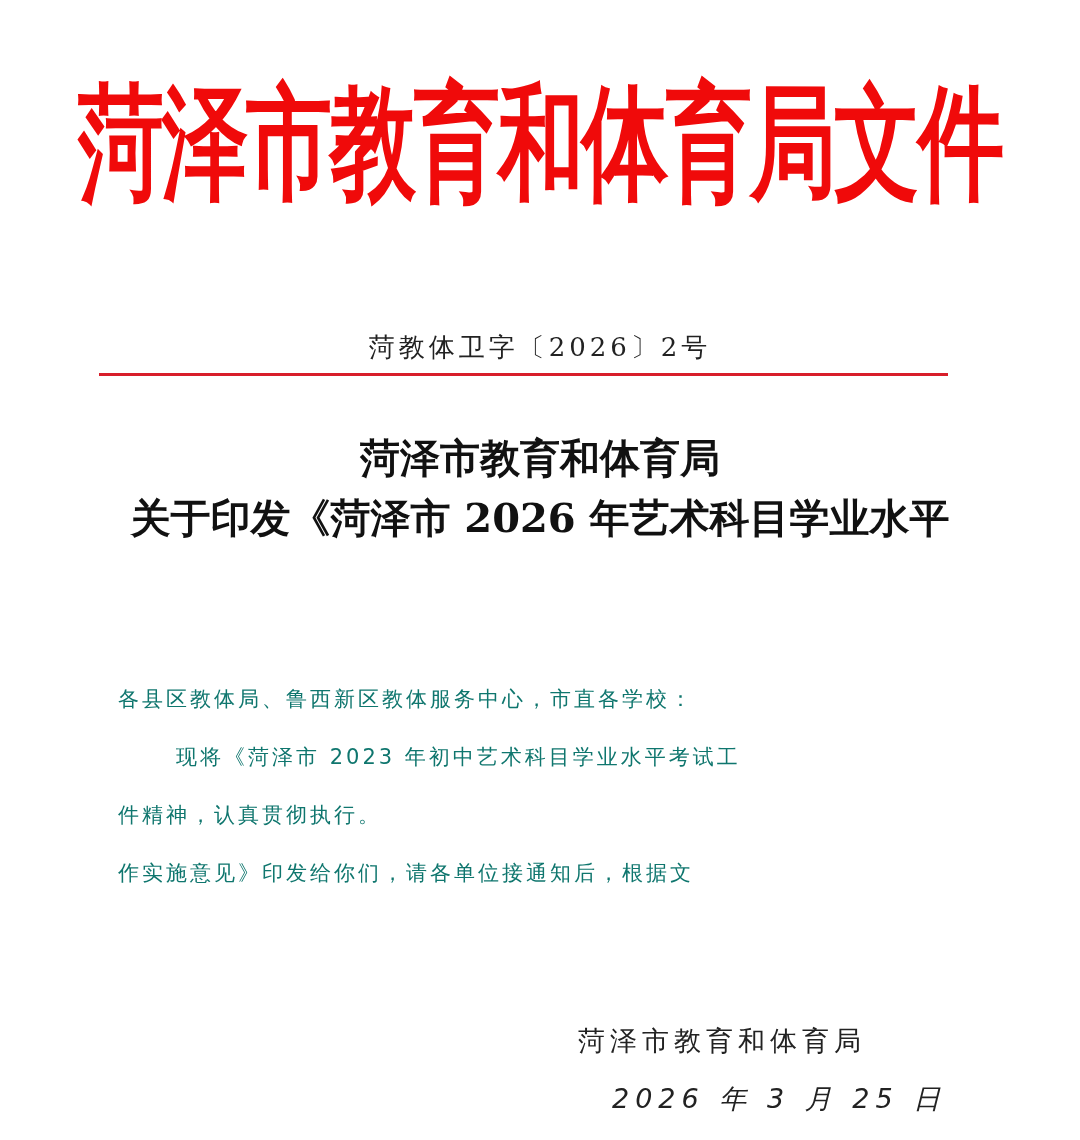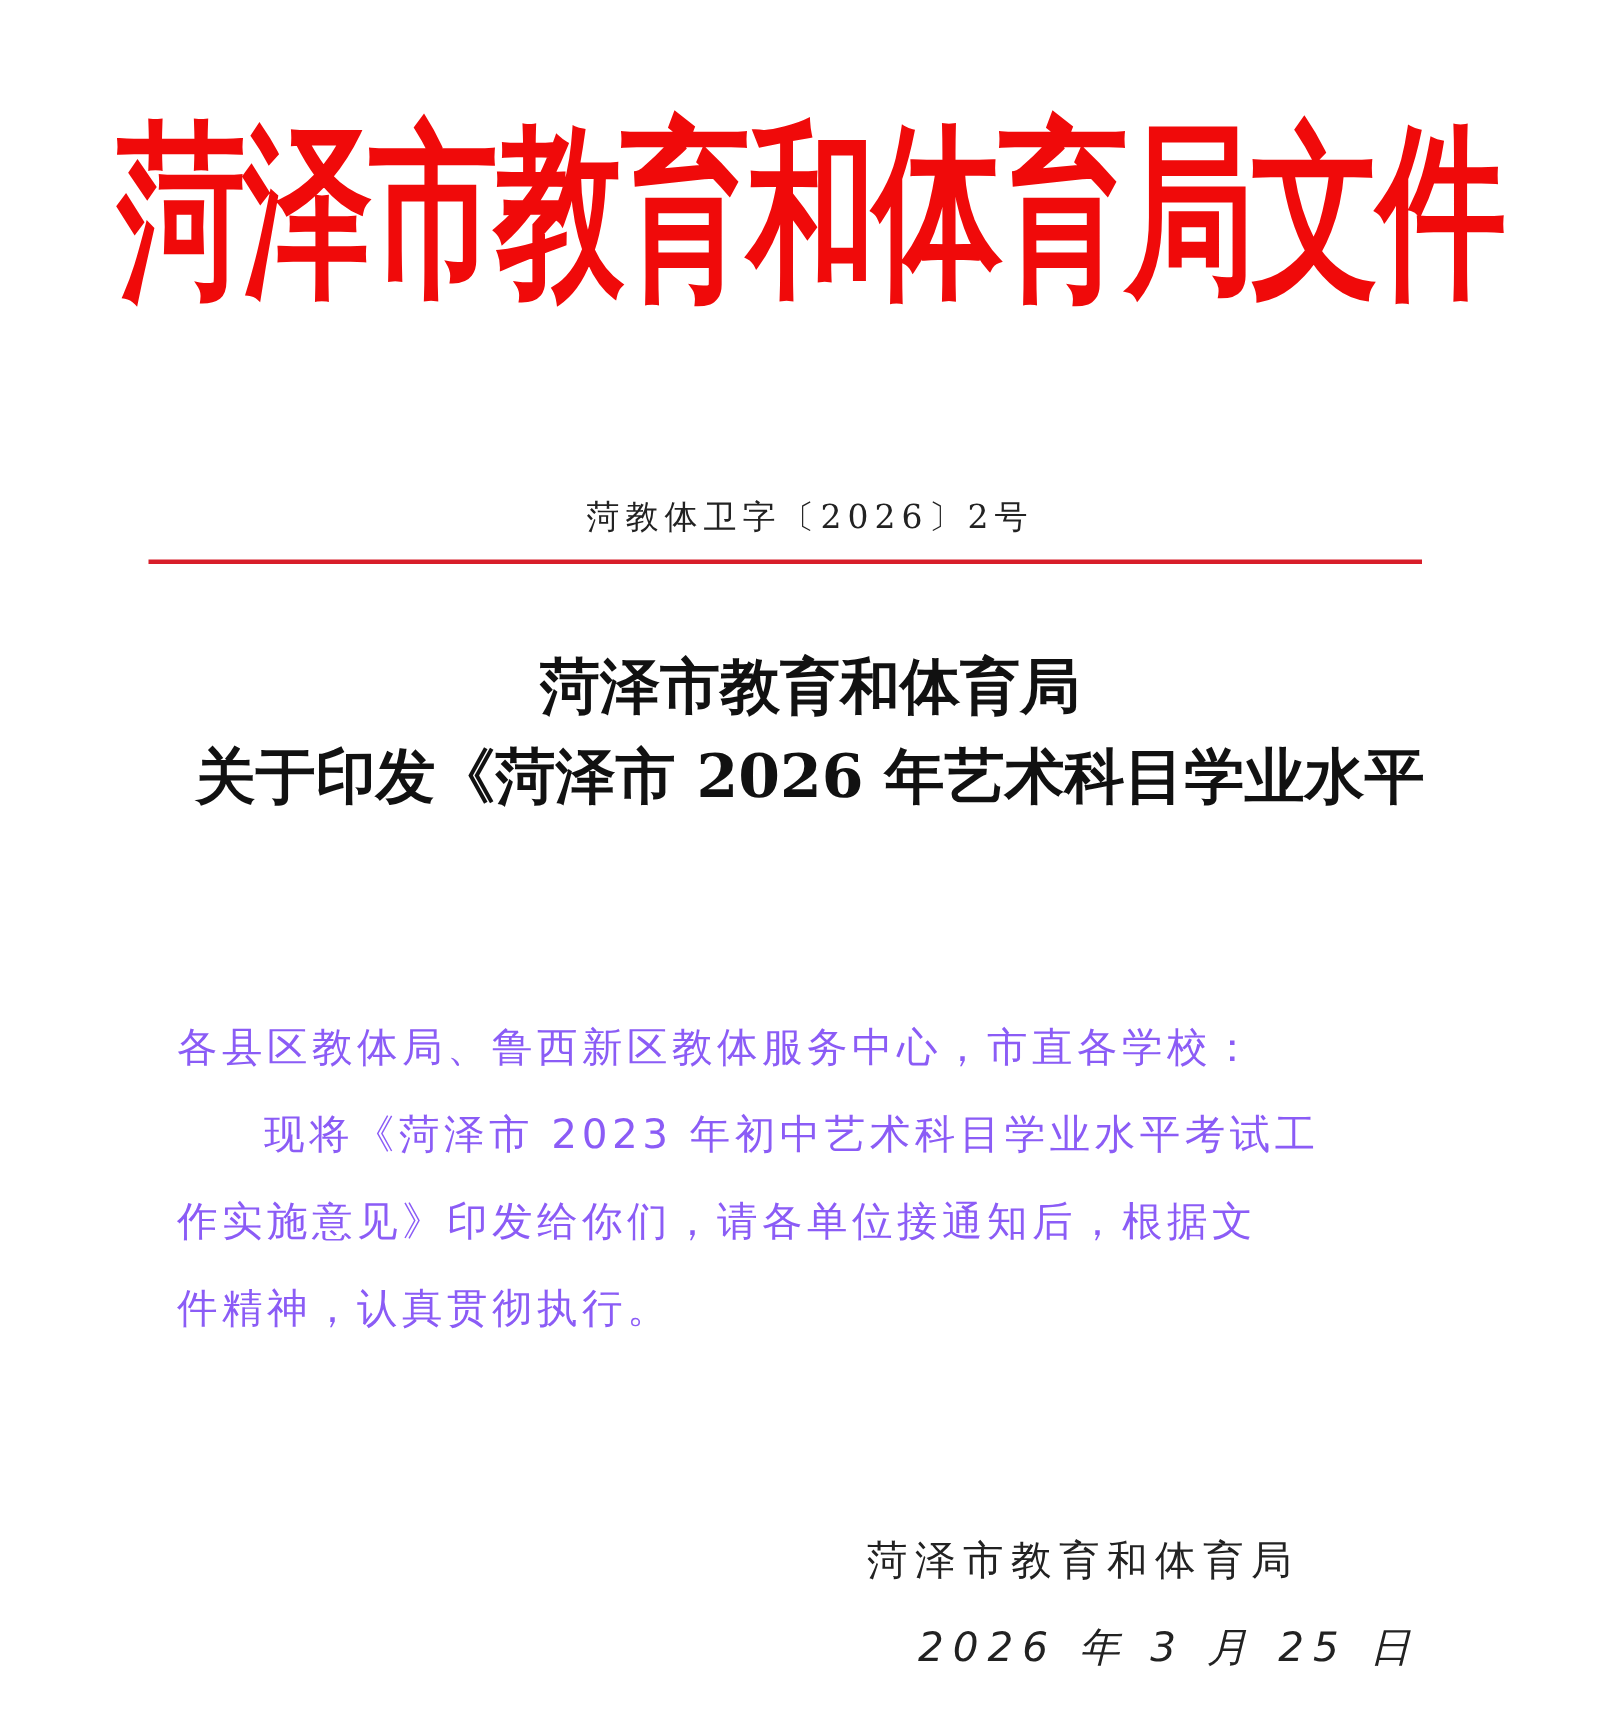--- a/index.html
+++ b/index.html
@@ -17,42 +17,42 @@
     font-size: 86px;
     line-height: 160px;
     letter-spacing: -2px;
     transform: scaleY(1.45);
     transform-origin: center center;
     white-space: nowrap;
   }
   .docno {
     left: 0; width: 1080px; top: 330px;
     text-align: center;
-    font-size: 22px; color: #222;
+    font-size: 26px; color: #222;
     letter-spacing: 4px;
     font-family: "DejaVu Serif", "Liberation Serif", serif;
   }
   .redrule {
     left: 99px; top: 373px; width: 849px; height: 3px;
     background: #d81e2a;
   }
   .title {
     left: 0; width: 1080px; top: 428px;
     text-align: center;
     font-family: "DejaVu Serif", "Liberation Serif", serif;
     font-weight: bold;
     font-size: 40px;
     color: #111;
     line-height: 60px;
   }
   .title div { white-space: nowrap; }
   .body {
     left: 118px; top: 670px; width: 800px;
     font-family: "DejaVu Sans", "Liberation Sans", sans-serif;
-    font-size: 27px; color: #8b5cf6;
+    font-size: 21px; color: #0f766e;
     letter-spacing: 3px;
     line-height: 58px;
   }
   .body p { margin: 0; white-space: nowrap; }
   .body .indent { padding-left: 58px; }
   .sign {
     left: 578px; top: 1012px;
     font-family: "DejaVu Sans", "Liberation Sans", sans-serif;
     font-size: 27px; color: #222; letter-spacing: 5px;
     line-height: 58px;
@@ -69,20 +69,20 @@
 <div class="abs redrule"></div>
 
 <div class="abs title">
   <div>菏泽市教育和体育局</div>
   <div>关于印发《菏泽市 2026 年艺术科目学业水平</div>
 </div>
 
 <div class="abs body">
   <p>各县区教体局、鲁西新区教体服务中心，市直各学校：</p>
   <p class="indent">现将《菏泽市 2023 年初中艺术科目学业水平考试工</p>
+  <p>件精神，认真贯彻执行。</p>
   <p>作实施意见》印发给你们，请各单位接通知后，根据文</p>
-  <p>件精神，认真贯彻执行。</p>
 </div>
 
 <div class="abs sign">
   <div>菏泽市教育和体育局</div>
   <div class="date">2026 年 3 月 25 日</div>
 </div>
 
 </body></html>

